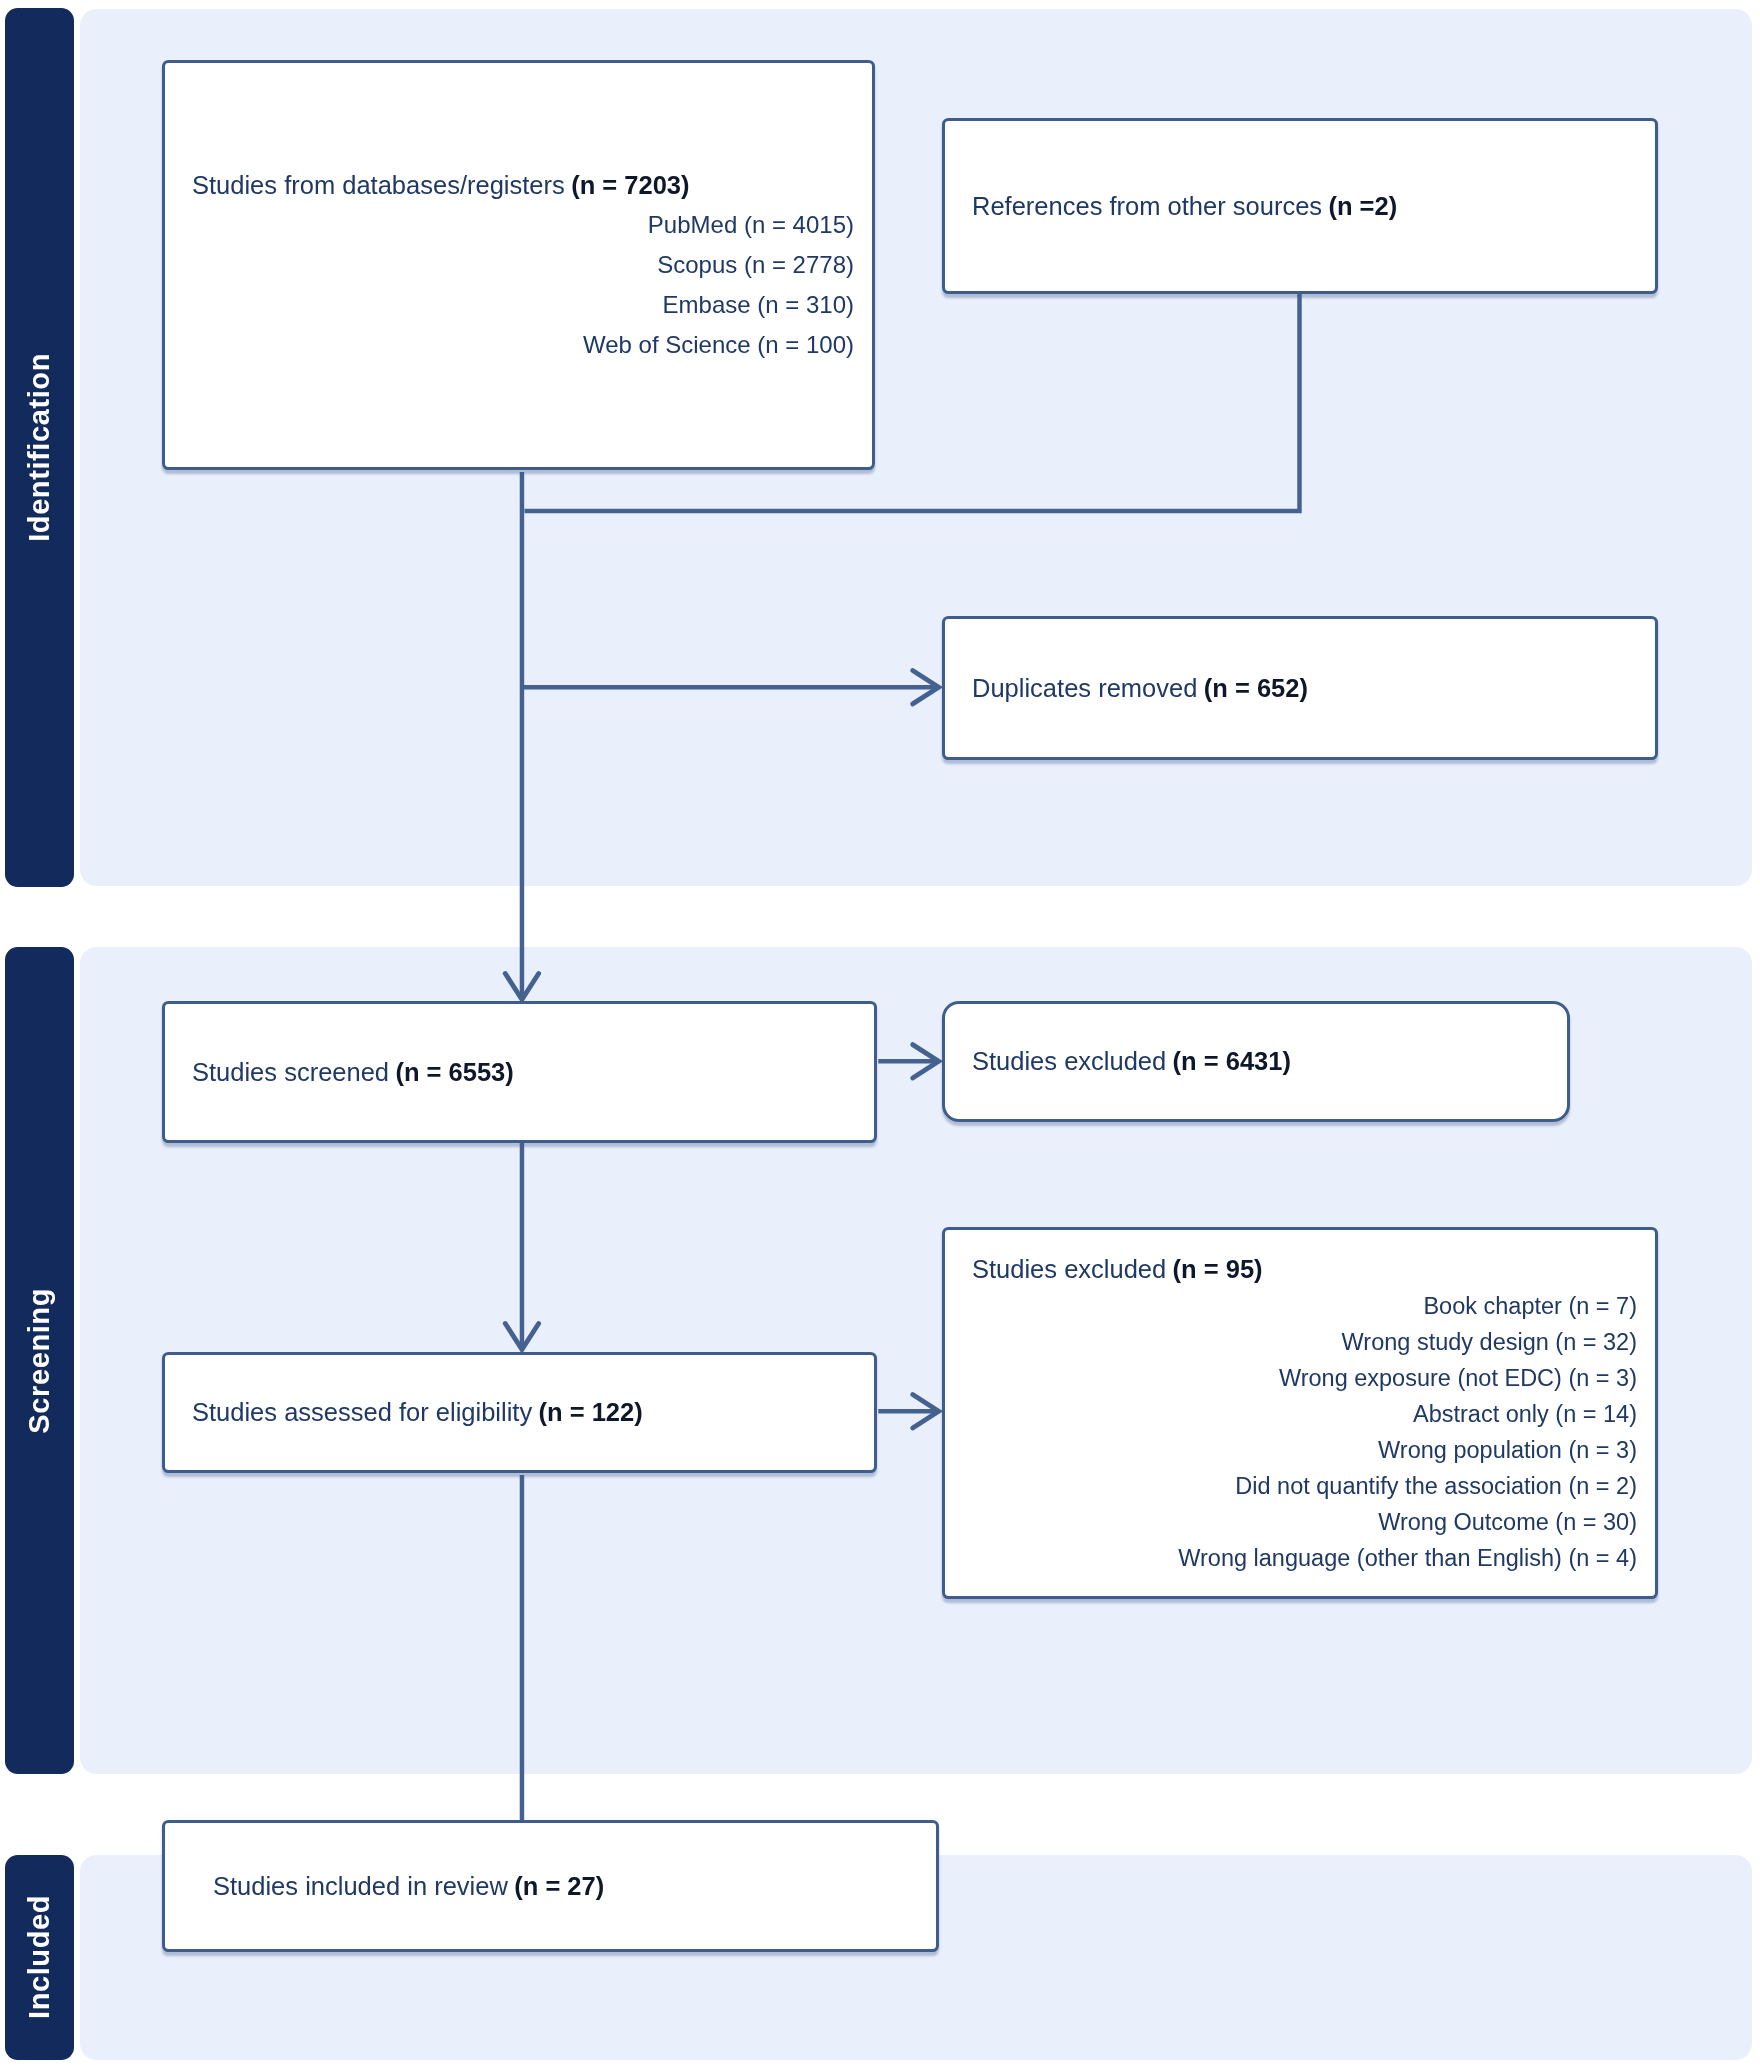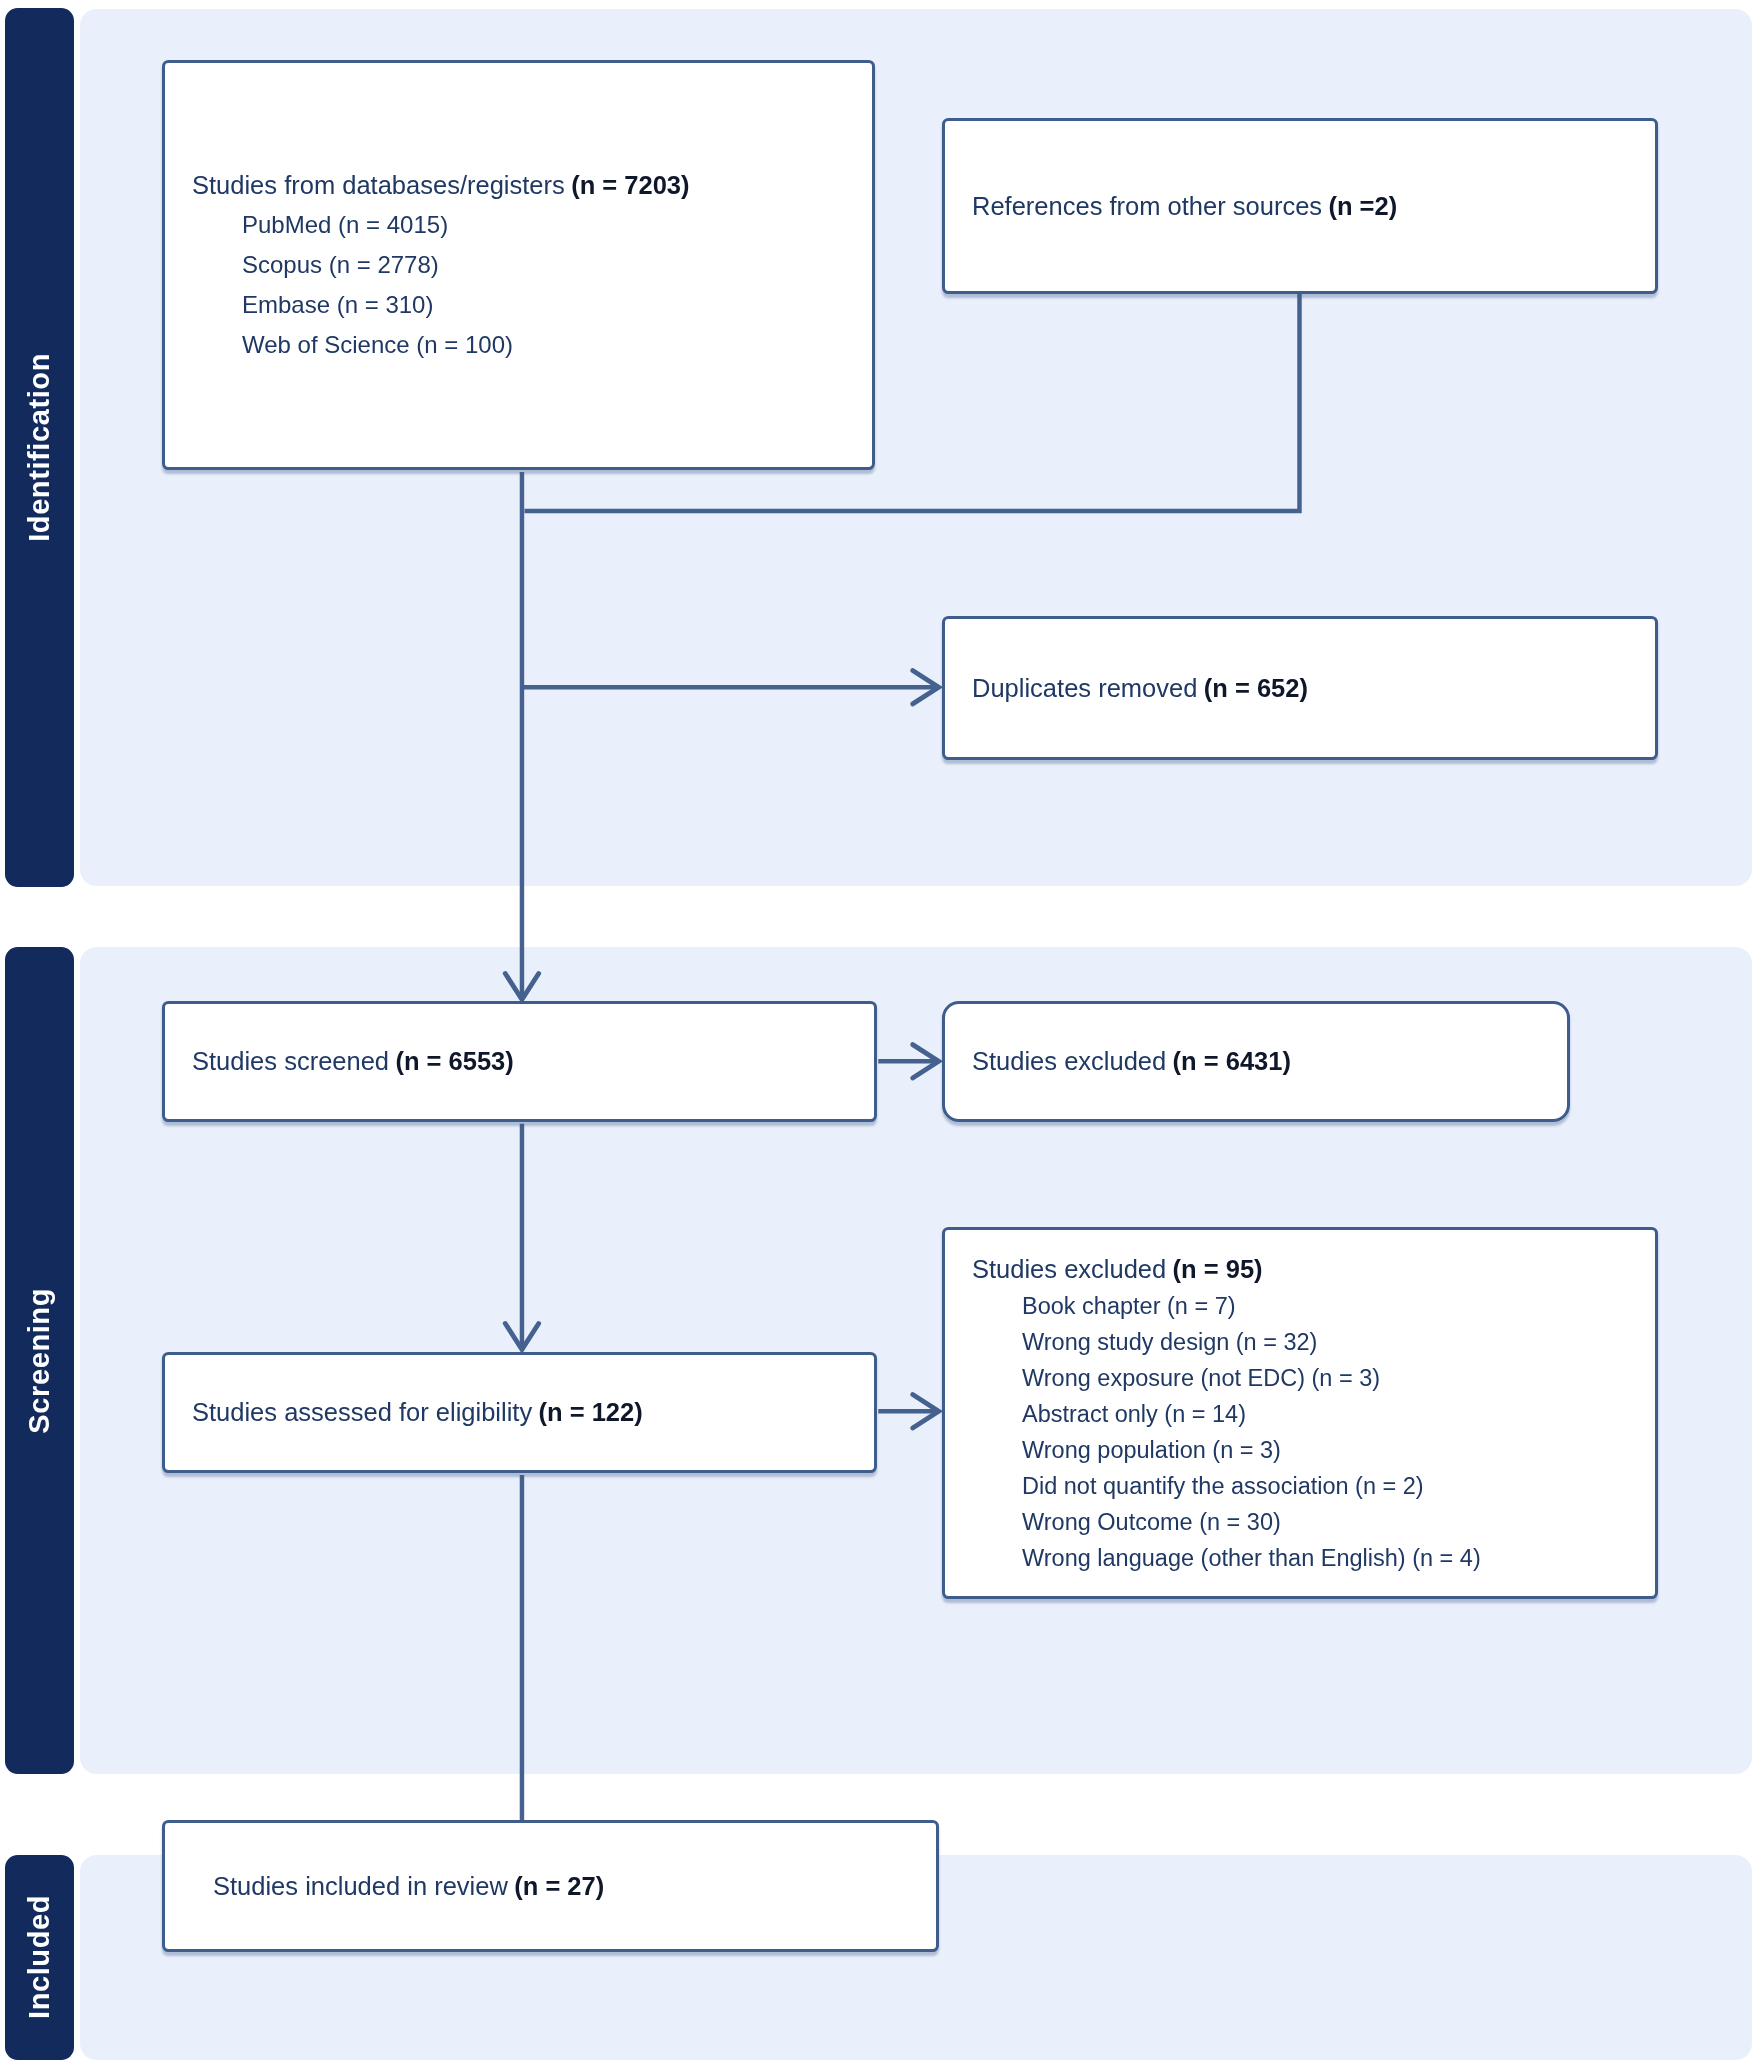--- a/index.html
+++ b/index.html
@@ -24,29 +24,29 @@
   
   svg.connectors{position:absolute;left:0;top:0;width:1761px;height:2066px;pointer-events:none;}
   .conn{fill:none;stroke:#44618F;stroke-width:7;}
 
   
   .box{position:absolute;background:#ffffff;border:3.8px solid #3E5C8C;border-radius:6.4px;
        box-sizing:border-box;display:flex;flex-direction:column;justify-content:center;
        padding:7.6px 18px 7.6px 27px;color:#1F3864;font-size:25.5px;line-height:39px;
        box-shadow:0 3.2px 2.5px rgba(62,92,140,0.35);}
   .count{color:#0f172a;font-weight:700;margin-left:6.4px;}
-  .sub-items{margin-left:50px;}
+  .sub-items{margin-left:50px;text-align:right;}
   .sub-items div{font-size:24px;line-height:40px;}
   #box-excluded-eligibility{line-height:37px;}
   #box-excluded-eligibility .sub-items div{font-size:23.5px;line-height:36px;}
 
   #box-databases{left:162px;top:60px;width:713px;height:410px;}
   #box-references{left:942px;top:118px;width:716px;height:176px;}
   #box-duplicates{left:942px;top:616px;width:716px;height:144px;}
-  #box-screened{left:162px;top:1001px;width:715px;height:121px;}
+  #box-screened{left:162px;top:1001px;width:715px;height:142px;}
   #box-excluded-screening{left:942px;top:1001px;width:628px;height:121px;border-radius:17px;}
   #box-assessed{left:162px;top:1352px;width:715px;height:121px;}
   #box-excluded-eligibility{left:942px;top:1227px;width:716px;height:372px;}
   #box-included{left:162px;top:1820px;width:777px;height:132px;padding-left:48px;}
 </style>
 </head>
 <body>
 
 <div class="canvas">
 

